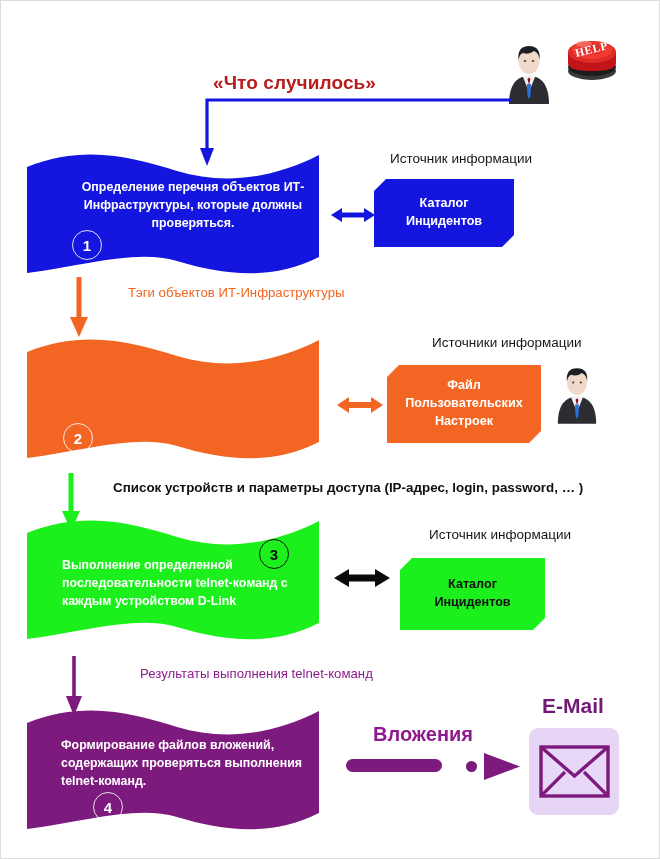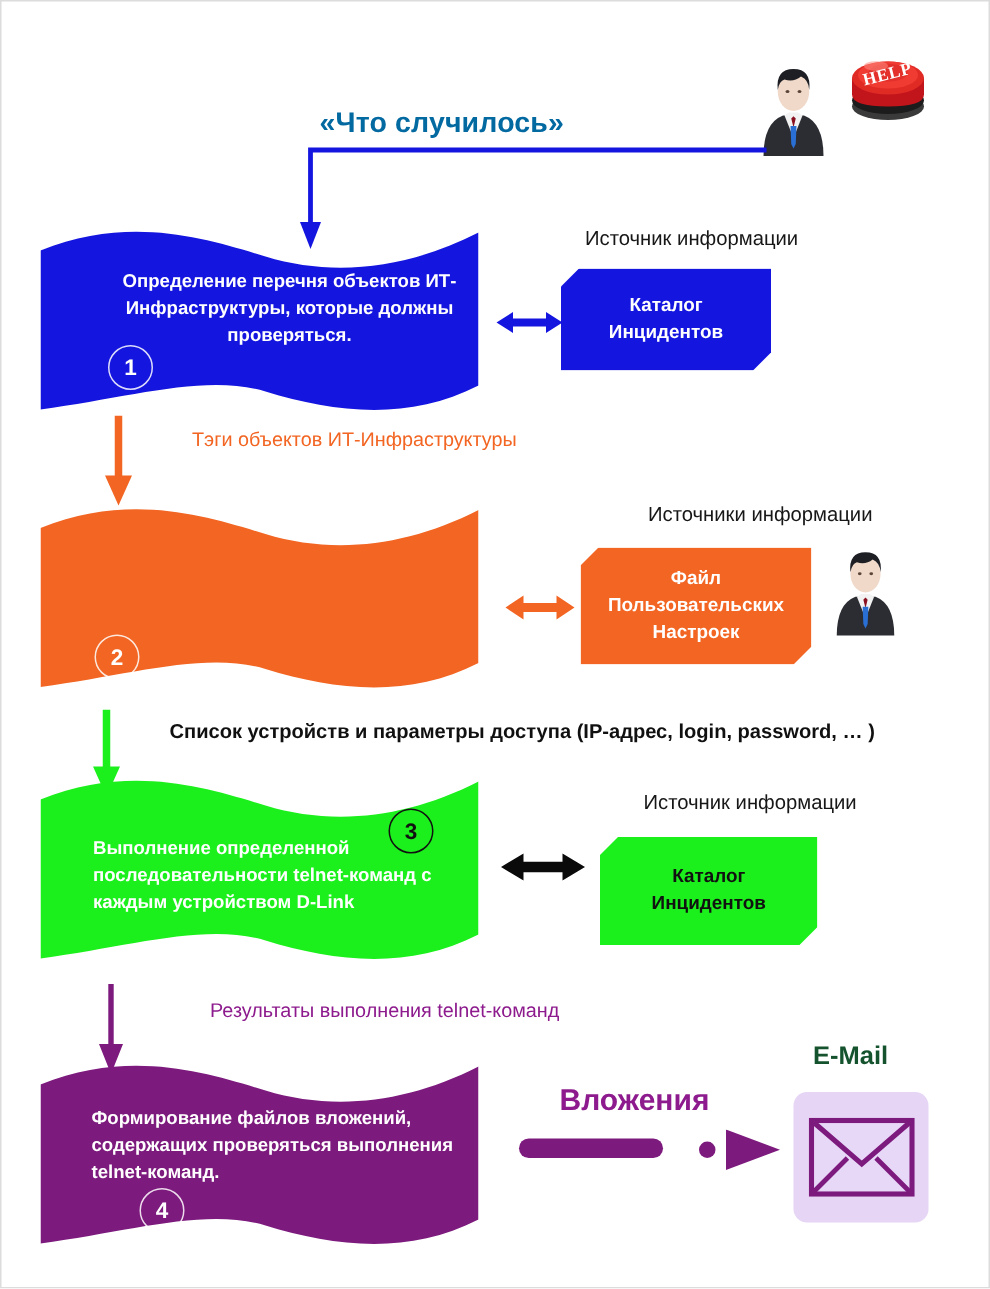--- a/index.html
+++ b/index.html
@@ -18,21 +18,21 @@
     overflow: hidden;
     border: 1px solid #dcdcdc;
     box-sizing: border-box;
   }
   .abs { position: absolute; }
 
   
   .title-text {
     font-size: 19px;
     font-weight: bold;
-    color: #0369a1;
+    color: #b91c1c;
     letter-spacing: 0.1px;
     white-space: nowrap;
   }
   .src-label {
     font-size: 13.5px;
     color: #171717;
     white-space: nowrap;
     font-weight: normal;
   }
   .flow-label {
@@ -100,23 +100,23 @@
 
   
   .email-card {
     position: absolute;
     background: #e6d5f5;
     border-radius: 9px;
     box-sizing: border-box;
   }
   .email-label {
     position: absolute;
-    font-size: 17px;
-    font-weight: bold;
-    color: #14532d;
+    font-size: 21px;
+    font-weight: bold;
+    color: #701a75;
     white-space: nowrap;
   }
   .attach-label {
     position: absolute;
     font-size: 20px;
     font-weight: bold;
     color: #8d1b8d;
     white-space: nowrap;
   }
   .attach-bar {

